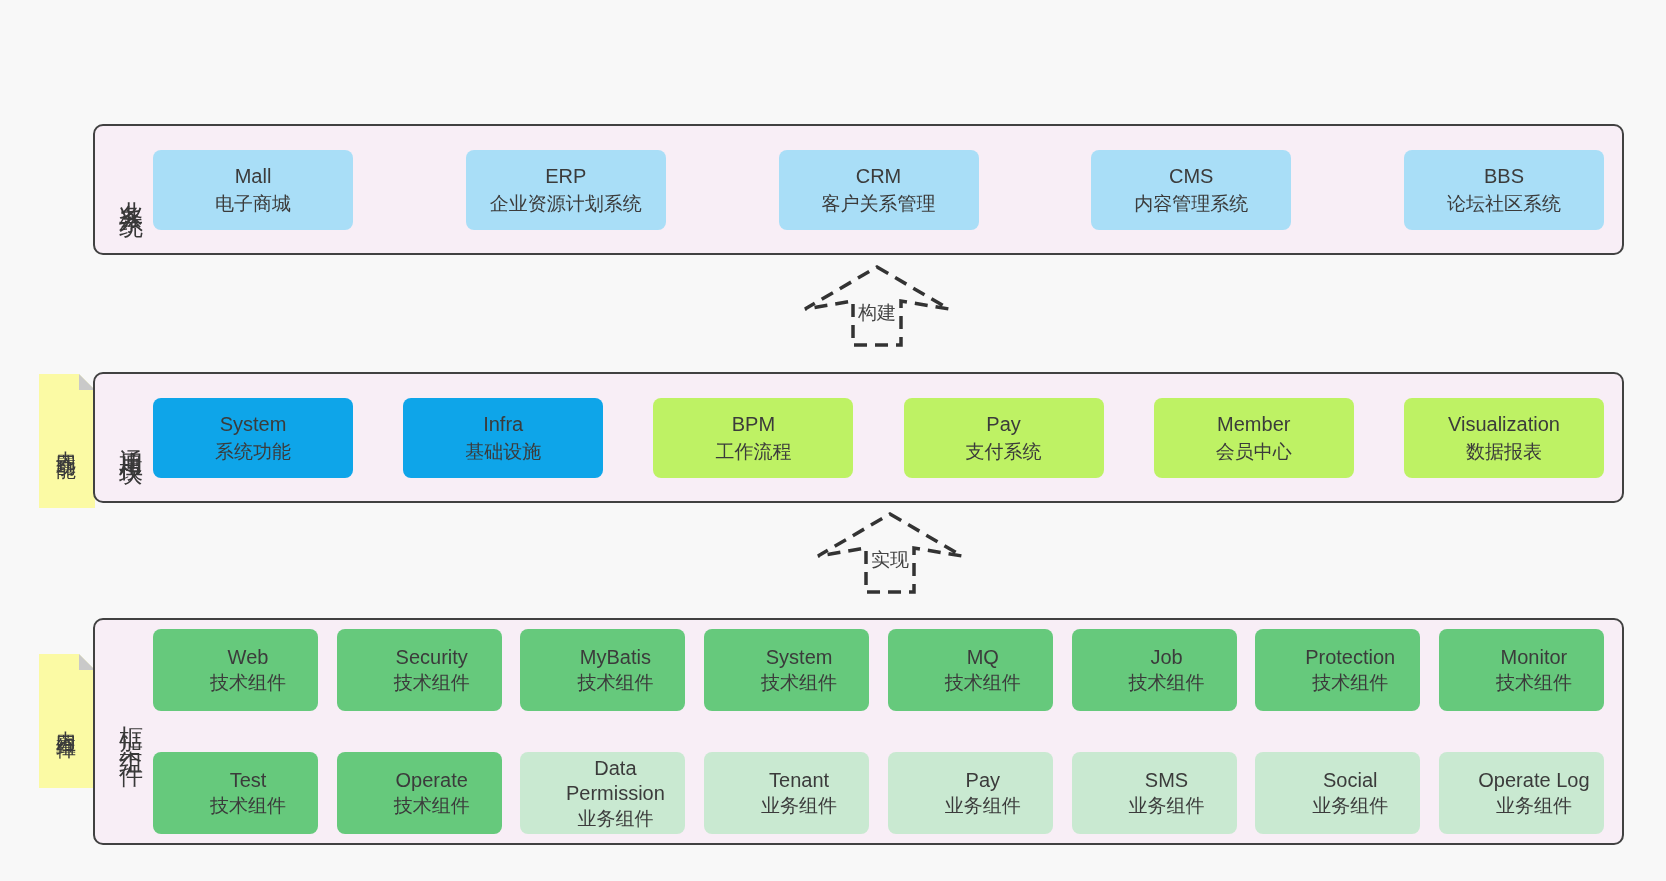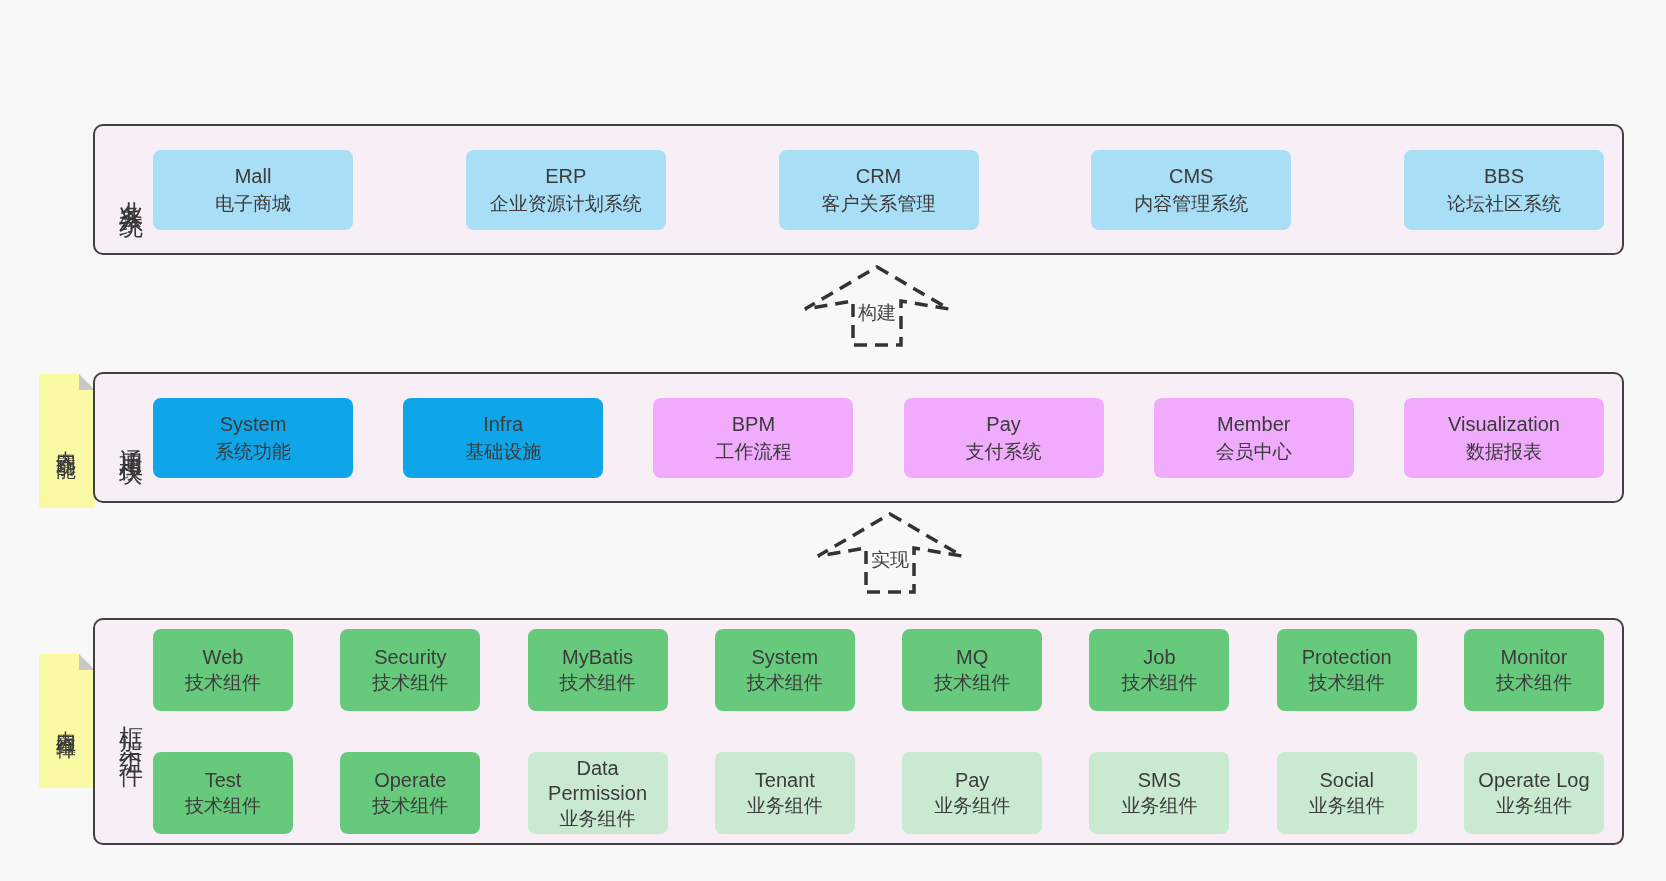--- a/index.html
+++ b/index.html
@@ -32,26 +32,26 @@
   .rows-col{
     flex:1;display:flex;flex-direction:column;justify-content:center;gap:24px;
   }
   
   .box{
     border-radius:8px;display:flex;flex-direction:column;
     align-items:center;justify-content:center;text-align:center;
     line-height:27px;font-size:19px;
   }
   .box-lg{width:200px;height:80px;}
-  .box-sm{width:140px;height:82px;line-height:25px;}
+  .box-sm{width:140px;height:82px;line-height:25px;padding-left:25px;}
   .box .box-name{font-size:20px;}
   .box-sm .box-name{font-size:20px;}
   [data-variant="blue"]{background:#a9def7;}
   [data-variant="red"]{background:#0ea5e9;}
-  [data-variant="pink"]{background:#f0abfc;}
+  [data-variant="pink"]{background:#bef264;}
   [data-variant="green-dark"]{background:#66c97c;}
   [data-variant="green-light"]{background:#c9e9d1;}
   
   .tab{
     position:absolute;left:39px;width:56px;height:134px;
     background:#fbfaa4;z-index:1;box-sizing:border-box;
     display:flex;align-items:center;justify-content:center;
     writing-mode:vertical-rl;text-orientation:upright;
     font-size:20px;letter-spacing:3px;color:#3a3a3a;
   }

